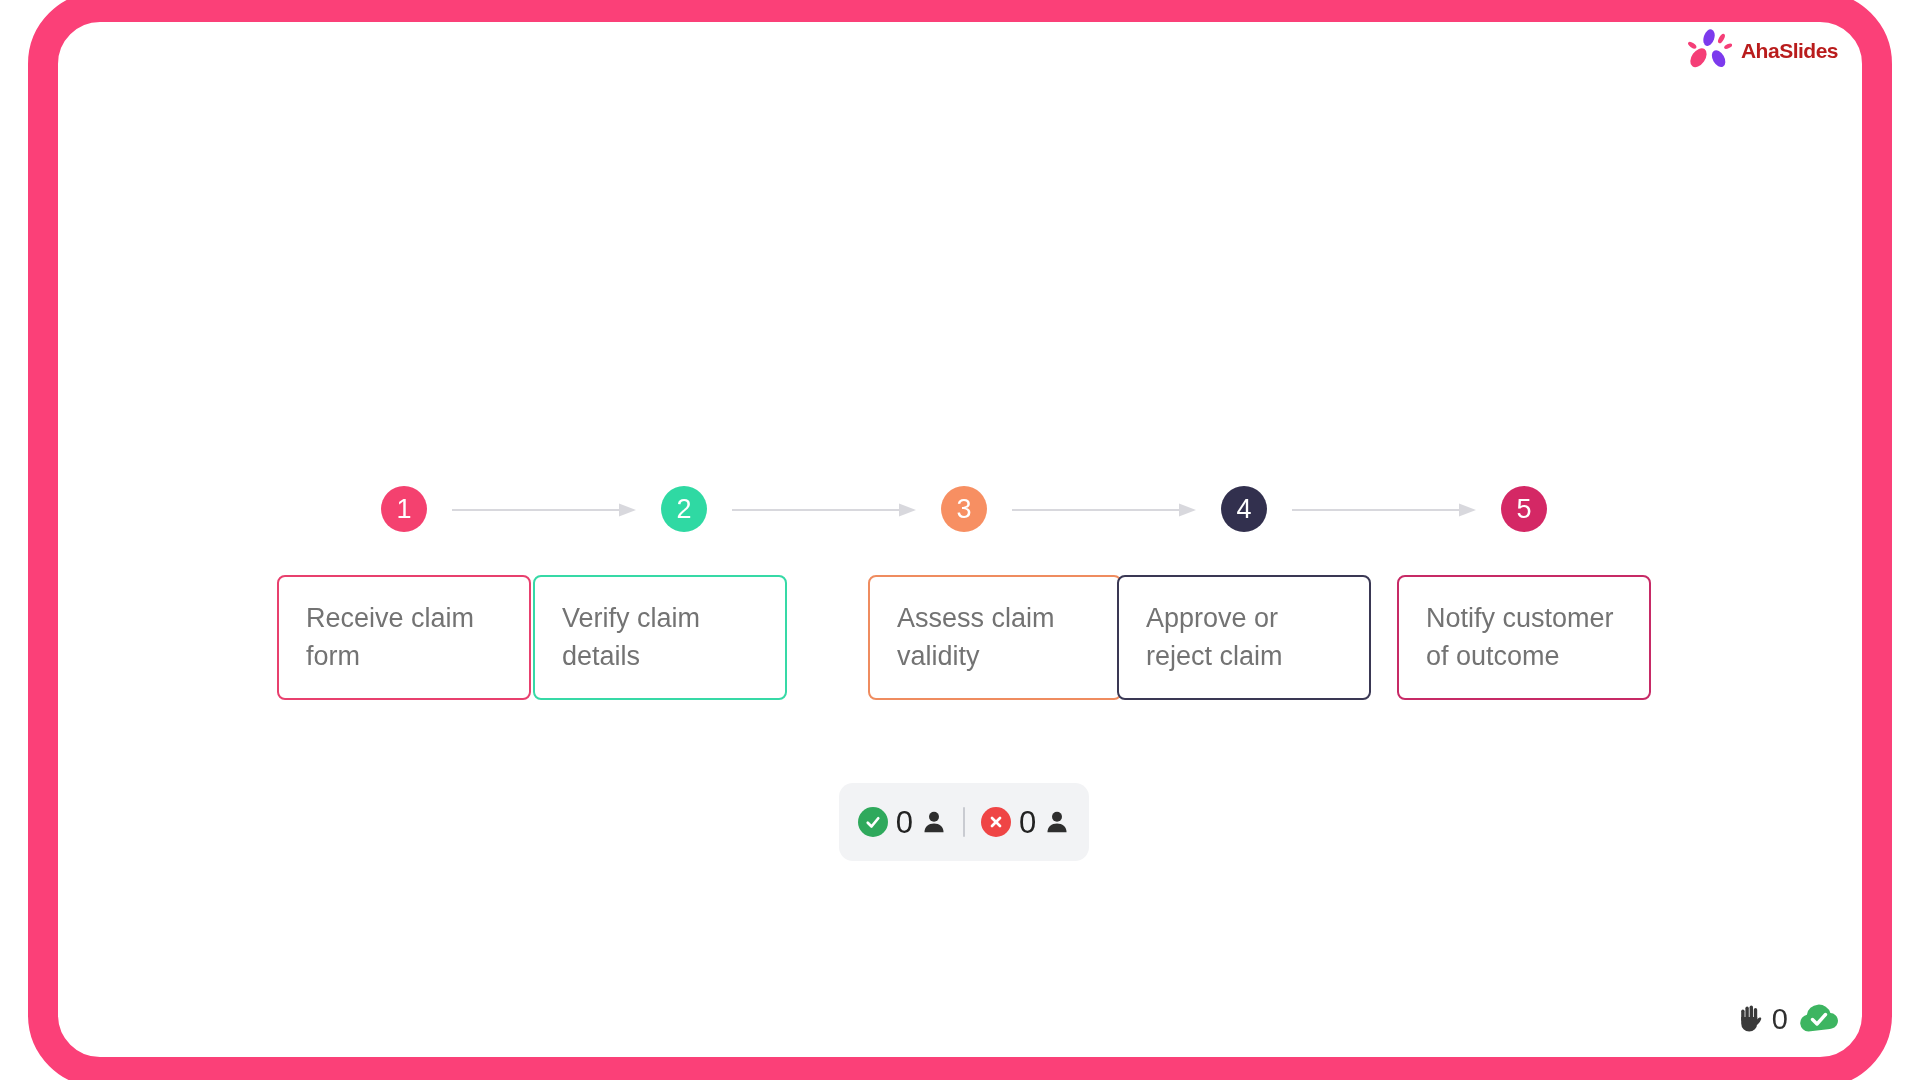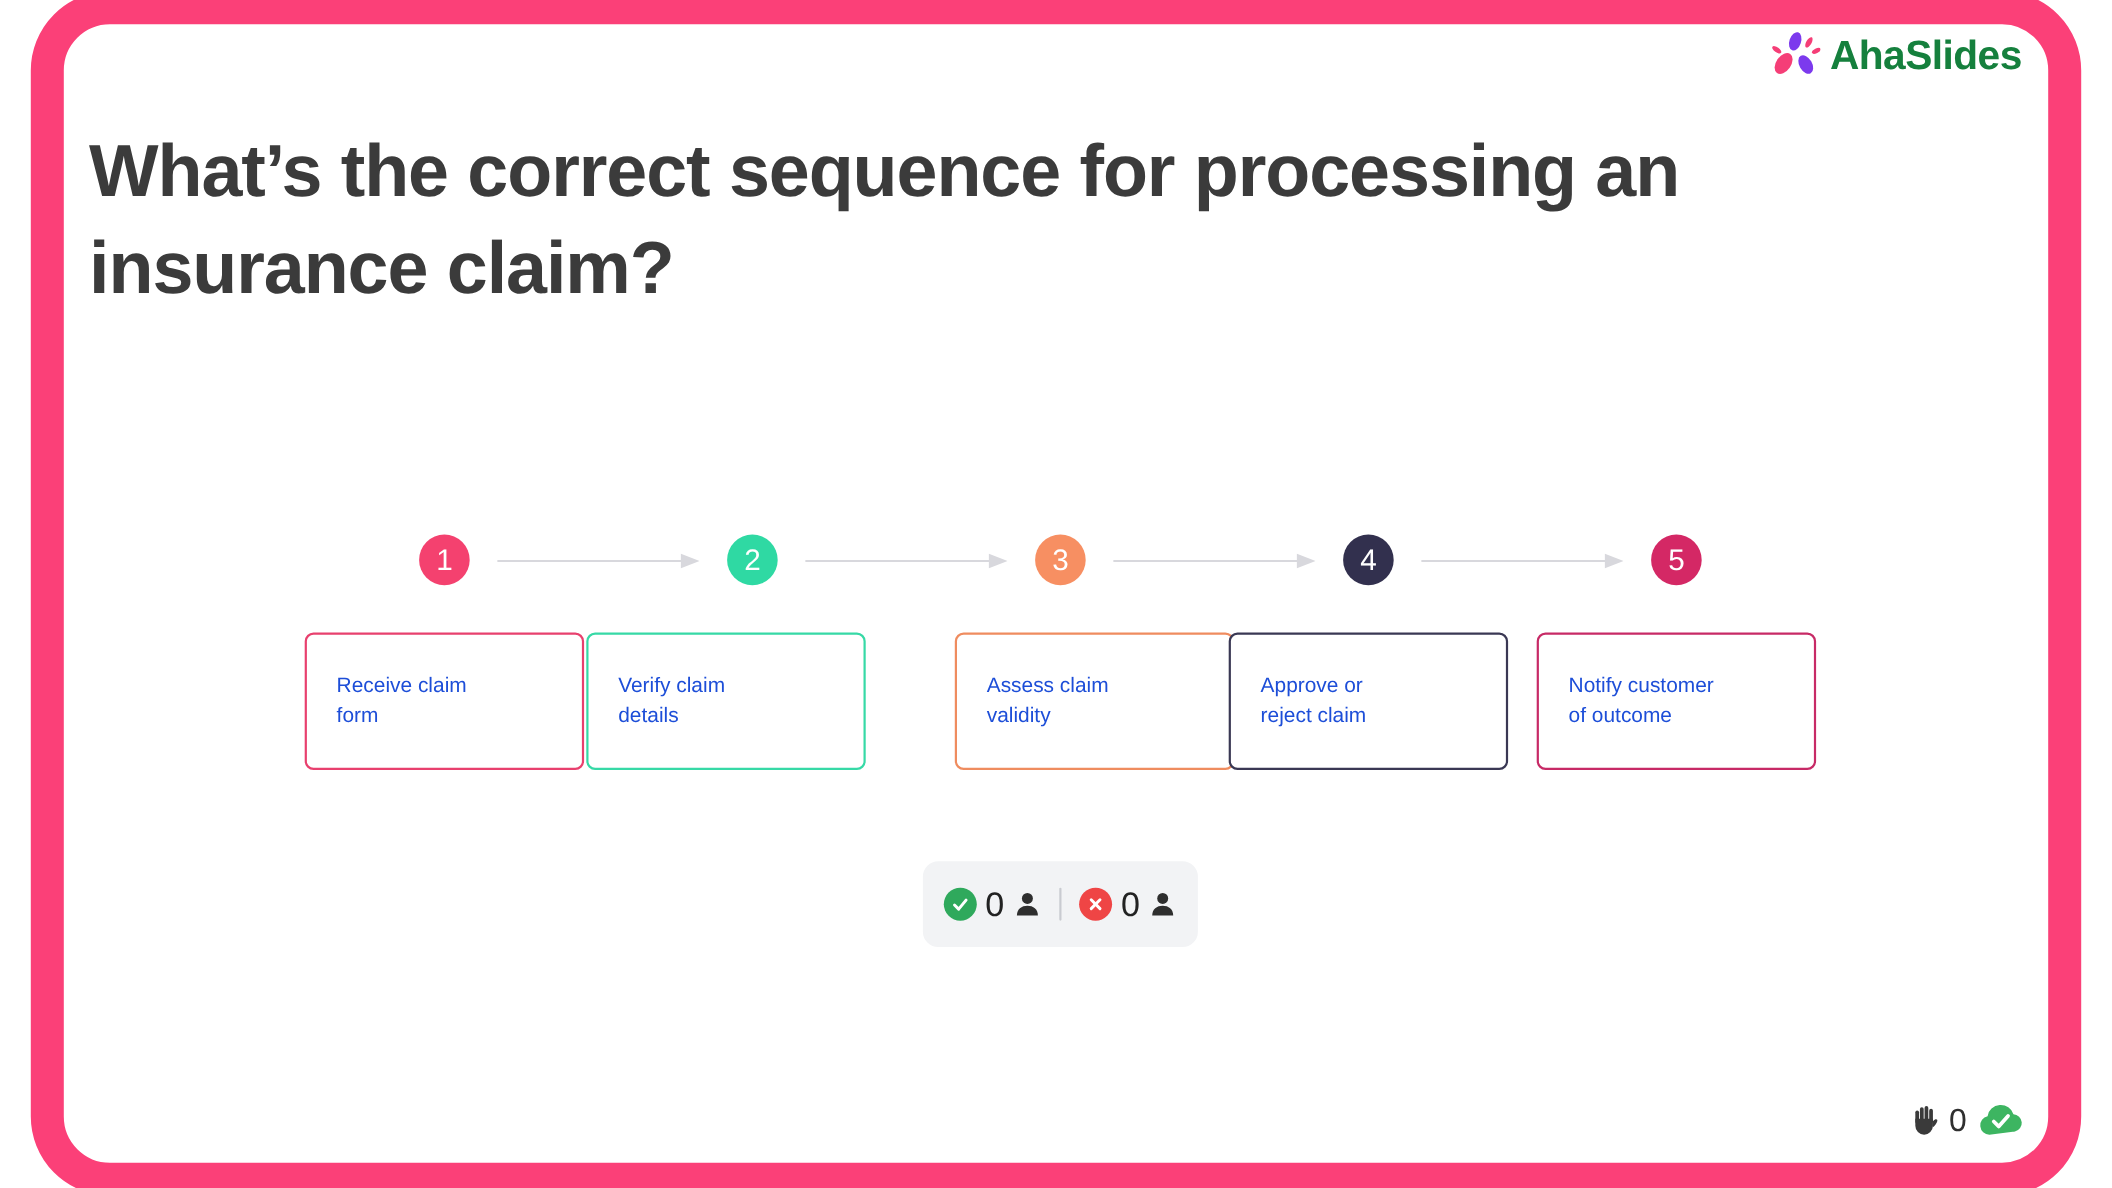--- a/index.html
+++ b/index.html
@@ -2,32 +2,32 @@
 <html style="--frame: #FB4078; --title: #3B3B3B; --arrow: #D8D8DD; --pill-bg: #F2F3F5; --correct-green: #2FA95C; --incorrect-red: #EF4545; --cloud-green: #3DB561; --hand-dark: #3A3A3A; --person-dark: #2E2E2E;"><head>
 <meta charset="utf-8">
 <style>
   html,body{margin:0;padding:0;background:#ffffff;}
   .page{position:relative;width:1920px;height:1080px;overflow:hidden;background:#ffffff;
         font-family:"Liberation Sans","DejaVu Sans",sans-serif;}
   
   .frame{position:absolute;left:28px;right:28px;top:-8px;bottom:-7px;
          border:30px solid var(--frame,#FB4078);border-radius:72px;pointer-events:none;}
   .logo{position:absolute;top:28px;right:82px;display:flex;align-items:center;gap:9px;}
-  .logo-text{font-size:37px;font-weight:700;color:#15803d;letter-spacing:-0.5px;}
+  .logo-text{font-size:21px;font-weight:700;color:#b91c1c;letter-spacing:-0.5px;}
   .title{position:absolute;left:81px;top:112px;width:1560px;
          font-size:67px;font-weight:700;color:var(--title,#3B3B3B);
          line-height:1.31;letter-spacing:-1px;white-space:pre-line;}
   .step-circle{position:absolute;width:46px;height:46px;border-radius:50%;
          display:flex;align-items:center;justify-content:center;
          color:#ffffff;font-size:27px;font-weight:400;top:486px;}
   .step-arrow{position:absolute;top:502px;}
   .step-box{position:absolute;top:575px;width:254px;height:125px;box-sizing:border-box;
          border:2px solid #999;border-radius:8px;background:#fff;
          display:flex;flex-direction:column;justify-content:center;padding-left:27px;}
-  .step-box-label{font-size:19px;color:#1d4ed8;line-height:1.38;white-space:pre-line;}
+  .step-box-label{font-size:27px;color:#737373;line-height:1.38;white-space:pre-line;}
   .stats-pill{position:absolute;left:839px;top:783px;width:250px;height:78px;
          background:var(--pill-bg,#F2F3F5);border-radius:14px;
          display:flex;align-items:center;justify-content:center;gap:8px;}
   .badge{width:30px;height:30px;border-radius:50%;flex:0 0 auto;display:flex;
          align-items:center;justify-content:center;}
   .badge.green{background:var(--correct-green,#2FA95C);}
   .badge.red{background:var(--incorrect-red,#EF4545);}
   .pill-count{font-size:31px;color:#222;line-height:1;}
   .pill-divider{width:2px;height:30px;background:#C9CBD1;border-radius:1px;margin:0 8px;}
   .footer{position:absolute;right:80px;bottom:46px;display:flex;align-items:center;gap:10px;}
@@ -47,22 +47,20 @@
         <ellipse cx="13" cy="31" rx="7" ry="11" fill="#F53E77" transform="rotate(35 13 31)"></ellipse>
         <ellipse cx="34" cy="32" rx="6" ry="9.5" fill="#7C3AED" transform="rotate(-30 34 32)"></ellipse>
         <ellipse cx="37" cy="11" rx="2.5" ry="5.5" fill="#F53E77" transform="rotate(30 37 11)"></ellipse>
         <ellipse cx="44" cy="19" rx="2.2" ry="4.5" fill="#F53E77" transform="rotate(65 44 19)"></ellipse>
         <ellipse cx="6.5" cy="18" rx="2.4" ry="5" fill="#F53E77" transform="rotate(-55 6.5 18)"></ellipse>
       </svg>
     </span>
     <span class="logo-text">AhaSlides</span>
   </div>
 
-  <h1 class="title" style="margin:0;">What’s the correct sequence for processing an
-insurance claim?</h1>
 
   <div id="steps-root">
       <div class="step-circle" style="left: 381px; background: rgb(244, 65, 111);">1</div>
       <div class="step-box" style="left: 277px; border-color: rgb(232, 64, 110);">
         <div class="step-box-label">Receive claim
 form</div>
       </div>
       <div class="step-arrow" style="left: 452px;"><svg width="184" height="16" viewBox="0 0 184 16">
           <line x1="0" y1="8" x2="168" y2="8" stroke="#D8D8DD" stroke-width="2"></line>
           <path d="M167 1.5 L184 8 L167 14.5 Z" fill="#D8D8DD"></path>

